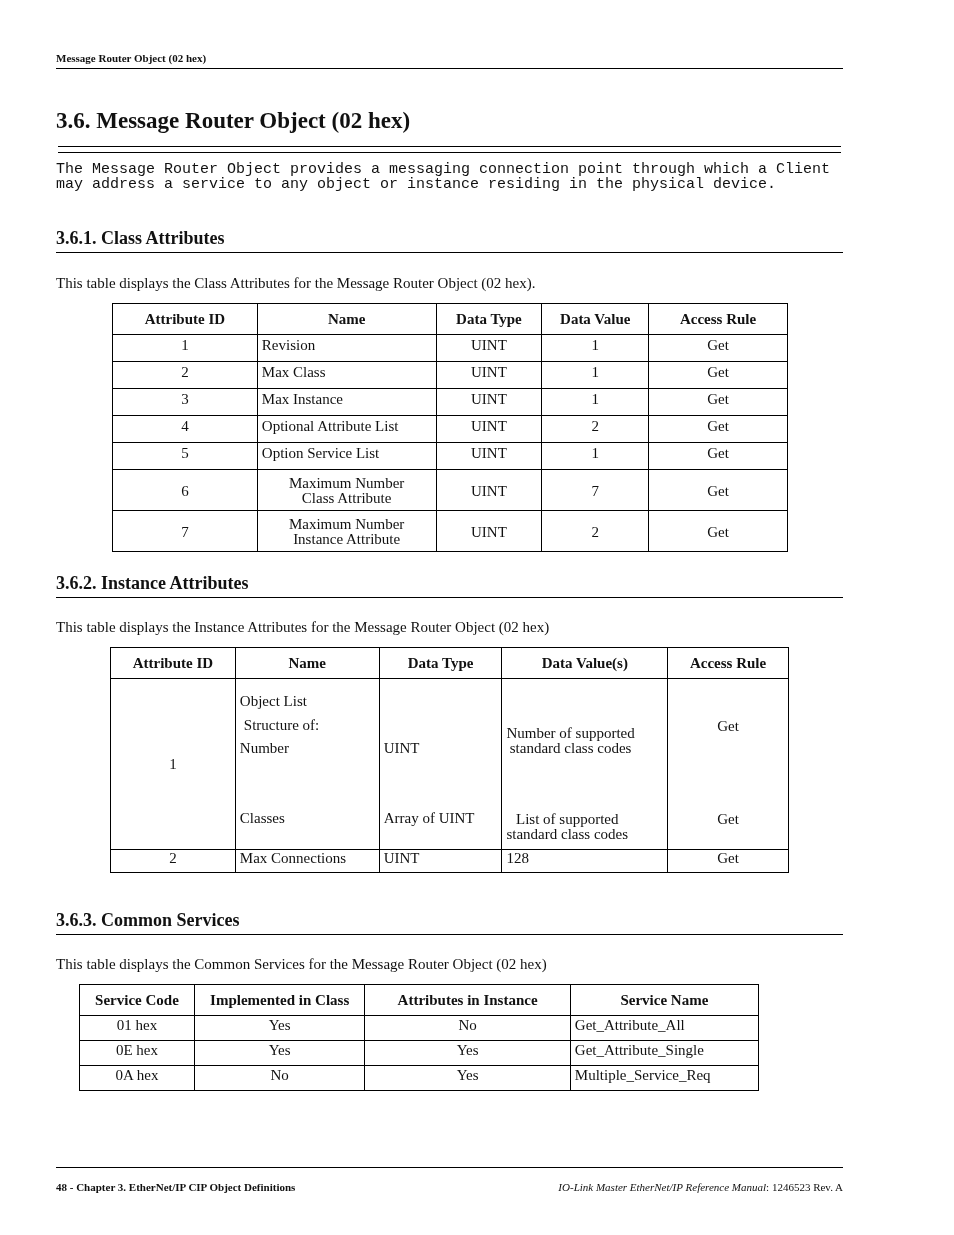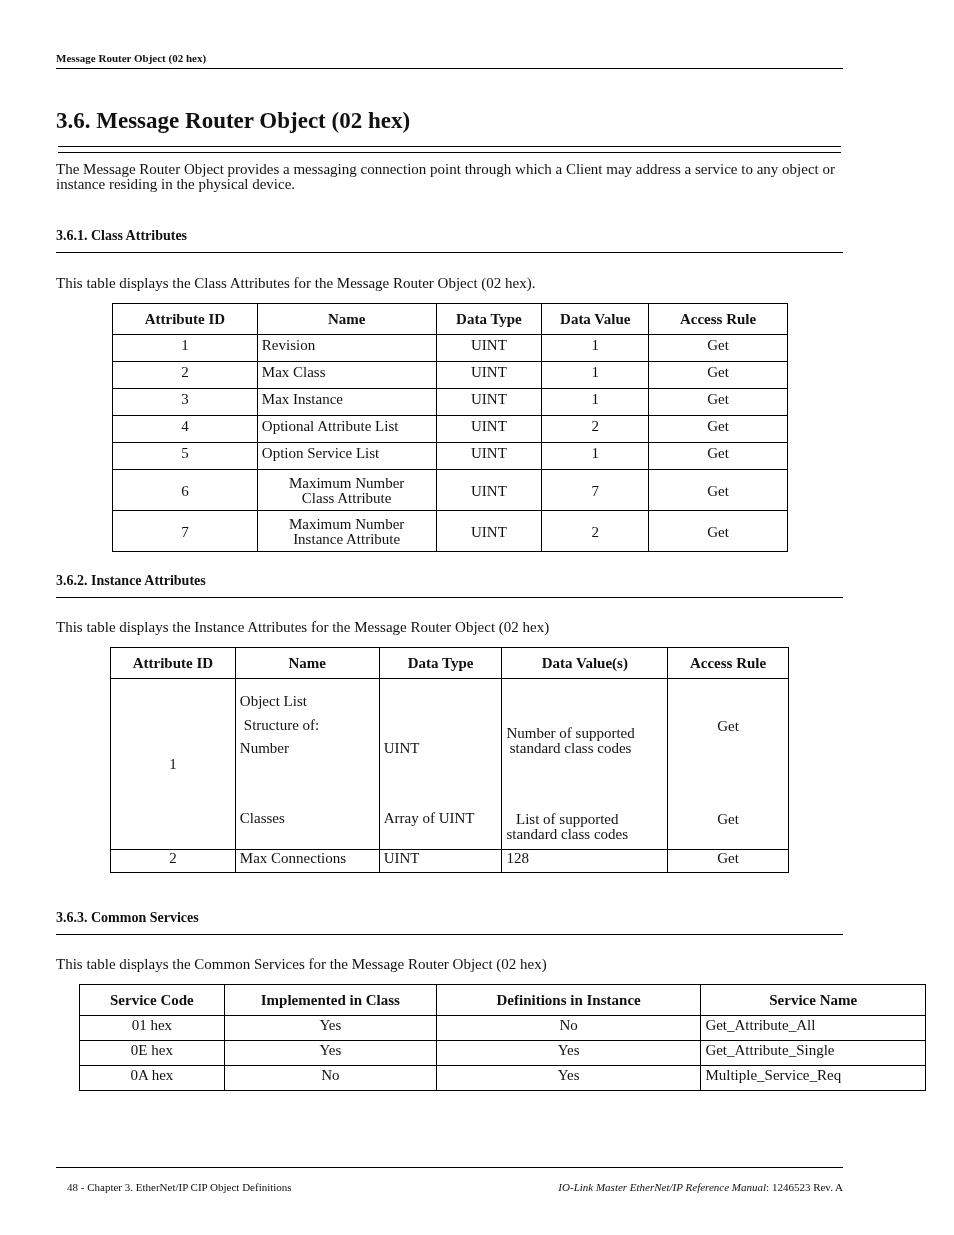--- a/index.html
+++ b/index.html
@@ -3,37 +3,37 @@
 <meta charset="utf-8">
 <style>
   html, body { margin: 0; padding: 0; background: #ffffff; }
   body { width: 954px; height: 1235px; position: relative; font-family: "DejaVu Serif", "Liberation Serif", serif; color: #111; }
   .page { position: absolute; left: 0; top: 0; width: 954px; height: 1235px; }
   .running-header { position: absolute; left: 56px; top: 52px; font-size: 11px; font-weight: bold; font-family: "Liberation Serif", serif; }
   .header-rule { position: absolute; left: 56px; top: 68px; width: 787px; height: 0; border-top: 1px solid #000; }
   .h1 { position: absolute; left: 56px; top: 108px; font-size: 23px; font-weight: bold; font-family: "Liberation Serif", serif; letter-spacing: 0; }
   .h1-rule1 { position: absolute; left: 58px; top: 146px; width: 783px; border-top: 1px solid #000; }
   .h1-rule2 { position: absolute; left: 58px; top: 152px; width: 783px; border-top: 1px solid #000; }
-  .intro { position: absolute; left: 56px; top: 162px; width: 780px; font-size: 15px; line-height: 15px; font-family: Liberation Serif, serif; }
-  .h2 { position: absolute; left: 56px; font-size: 14px; font-weight: bold; font-family: "Liberation Serif", serif; }
+  .intro { position: absolute; left: 56px; top: 162px; width: 780px; font-size: 15px; line-height: 15px; font-family: Liberation Mono, monospace; }
+  .h2 { position: absolute; left: 56px; font-size: 18px; font-weight: bold; font-family: "Liberation Serif", serif; }
   .h2-rule { position: absolute; left: 56px; width: 787px; border-top: 1px solid #000; }
   .para { position: absolute; left: 56px; font-size: 15px; font-family: "Liberation Serif", serif; }
   table { position: absolute; border-collapse: collapse; font-family: "Liberation Serif", serif; font-size: 15px; }
   th, td { border: 1px solid #000; padding: 0 4px; vertical-align: top; }
   th { font-weight: bold; text-align: center; vertical-align: middle; height: 30px; font-size: 15px; }
   td.c { text-align: center; }
   td.l { text-align: left; }
   td.vm { vertical-align: middle; }
   .tbl1 td { height: 24px; line-height: 16px; padding-top: 2px; }
   .tbl1 td.tall { height: 38px; line-height: 15px; vertical-align: middle; }
   .tbl3 td { height: 23px; line-height: 16px; padding-top: 1px; }
   .sub { display: block; text-align: center; }
   .ital { padding-left: 4px; }
   .footer-rule { position: absolute; left: 56px; top: 1167px; width: 787px; border-top: 1px solid #000; }
-  .footer-left { position: absolute; left: 56px; top: 1181px; font-size: 11px; font-weight: normal; font-family: "Liberation Serif", serif; margin-left: 11px; }
+  .footer-left { position: absolute; left: 56px; top: 1181px; font-size: 11px; font-weight: bold; font-family: "Liberation Serif", serif; }
   .footer-right { position: absolute; right: 111px; top: 1181px; font-size: 11px; font-family: "Liberation Serif", serif; }
   .footer-right i { font-style: italic; }
 </style>
 </head>
 <body>
 
 <div class="page">
 
   <div class="running-header">Message Router Object (02 hex)</div>
   <div class="header-rule"></div>
@@ -176,32 +176,32 @@
       <td class="l" style="line-height:16px;">128</td>
       <td class="c" style="line-height:16px;">Get</td>
     </tr>
   </tbody>
     </table>
 
   <div class="h2" style="top:910px;">3.6.3.  Common Services</div>
   <div class="h2-rule" style="top:934px;"></div>
   <div class="para" style="top:956px;">This table displays the Common Services for the Message Router Object (02 hex)</div>
 
-  <table class="tbl3" style="left:79px; top:984px; width:847px;padding-left:22px;">
+  <table class="tbl3" style="left:79px; top:984px; width:680px;padding-left:22px;">
     <colgroup>
         <col style="width:127px">
         <col style="width:186px">
         <col style="width:232px">
         <col style="width:197px">
       </colgroup>
     <tbody>
         <tr>
       <th>Service Code</th>
       <th>Implemented in Class</th>
-      <th>Definitions in Instance</th>
+      <th>Attributes in Instance</th>
       <th>Service Name</th>
     </tr>
     <tr>
       <td class="c">01 hex</td>
       <td class="c">Yes</td>
       <td class="c">No</td>
       <td class="l">Get_Attribute_All</td>
     </tr>
     <tr>
       <td class="c">0E hex</td>

